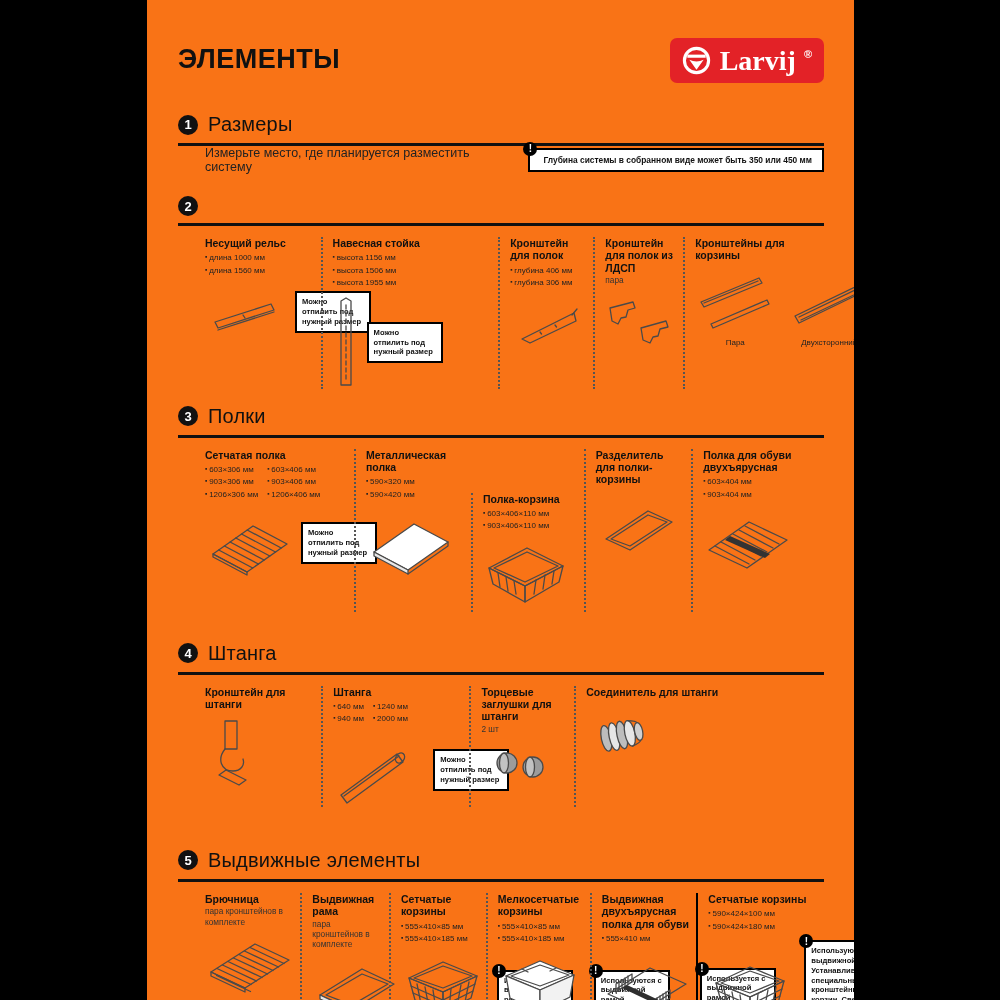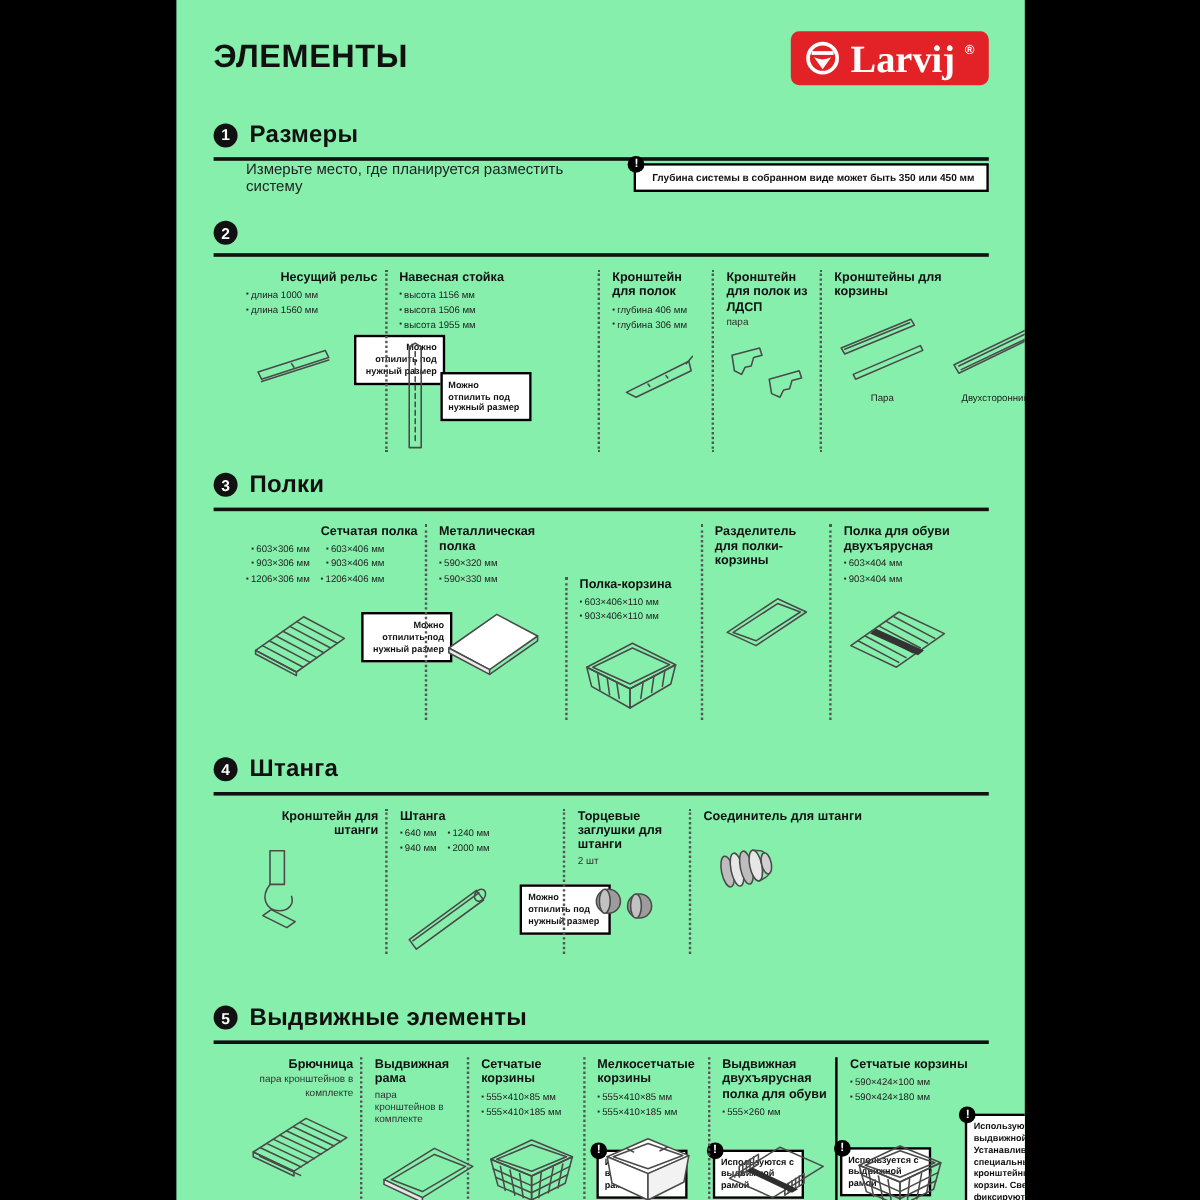--- a/index.html
+++ b/index.html
@@ -2,44 +2,44 @@
 <html><head>
 <meta charset="utf-8">
 <style>
   html,body{margin:0;padding:0;}
   body{
     width:1000px;height:1000px;background:#000;position:relative;
     font-family:"Liberation Sans","DejaVu Sans",sans-serif;color:#111;
     -webkit-font-smoothing:antialiased;
   }
   .page{
-    position:absolute;left:147px;top:0;width:707px;height:1000px;background:#86efac;
-    box-sizing:border-box;padding:0 30px 0 31px;overflow:hidden;
+    position:absolute;left:147px;top:0;width:707px;height:1000px;background:#f97316;
+    box-sizing:border-box;padding:12px 30px 0 31px;overflow:hidden;
   }
   
   .page-head{display:flex;justify-content:space-between;align-items:flex-start;margin-top:26px;}
   .page-title{font-size:27px;font-weight:bold;letter-spacing:.5px;margin-top:6px;}
   .logo{background:#E32227;border-radius:7px;height:45px;display:flex;align-items:center;gap:7px;padding:0 12px 0 10px;}
-  .logo-text{font-family:"Liberation Serif","DejaVu Serif",serif;font-weight:bold;font-size:32px;color:#fff;line-height:1;}
+  .logo-text{font-family:"Liberation Serif","DejaVu Serif",serif;font-weight:bold;font-size:28px;color:#fff;line-height:1;}
   .logo-reg{color:#fff;font-size:11px;vertical-align:top;margin:-14px 0 0 1px;font-weight:bold;}
   
   .section{margin-top:30px;}
   .s2{margin-top:22px;} .s3{margin-top:16px;} .s4{margin-top:30px;} .s5{margin-top:42px;}
   .sec-head{display:flex;align-items:center;gap:10px;}
   .num{width:20px;height:20px;border-radius:50%;background:#111;color:#fff;font-weight:bold;
        font-size:13px;display:flex;align-items:center;justify-content:center;flex:0 0 auto;}
-  .sec-title{font-size:20px;font-weight:bold;letter-spacing:.2px;}
+  .sec-title{font-size:20px;font-weight:normal;letter-spacing:.2px;}
   .rule{height:3px;background:#111;margin-top:7px;}
   
   .lead-row{display:flex;align-items:center;padding-left:27px;}
   .lead{font-size:12.5px;color:#222;}
   
   .items{display:flex;align-items:stretch;margin-top:11px;}
   .item{flex:1;padding:0 6px 0 10px;position:relative;min-width:0;}
-  .item:first-child{padding-left:27px;text-align:right;}
+  .item:first-child{padding-left:27px;}
   .item + .item{border-left:2px dotted #555;}
   .s5 .item:last-child{border-left:2px solid #000;}
   .item-title{font-size:10.5px;font-weight:bold;line-height:1.18;}
   .item-sub{font-size:8.3px;color:#333;margin-top:1px;line-height:1.25;}
   .bullets{display:flex;gap:9px;margin-top:3px;}
   .bullets ul{list-style:none;margin:0;padding:0;}
   .bullets li{font-size:8px;color:#222;line-height:1.55;white-space:nowrap;}
   .bullets li::before{content:"▪ ";font-size:6.5px;position:relative;top:-1px;}
   .fig-row{display:flex;align-items:center;gap:8px;margin-top:7px;flex-wrap:nowrap;}
   .art{display:inline-block;line-height:0;}
@@ -225,21 +225,21 @@
                   </g>
                 </svg></span>
               <div class="note"><span>Можно отпилить под нужный размер</span></div>
             </div>
           </div>
           <div class="item">
             <div class="item-title">Металлическая полка</div>
             <div class="bullets">
               <ul>
                 <li>590×320 мм</li>
-                <li>590×330 мм</li>
+                <li>590×420 мм</li>
               </ul>
             </div>
             <div class="fig-row">
               <span class="art"><svg width="88" height="72" viewBox="0 0 88 72">
                   <g stroke="#4a4a4a" stroke-width="1.3" fill="none" stroke-linejoin="round" stroke-linecap="round">
                     <path d="M8 44 L48 16 L82 34 L42 62 Z" fill="#fff"></path>
                     <path d="M8 44 L42 62 L42 66 L8 48 Z" fill="#e9e9e9"></path>
                     <path d="M42 66 L82 38 L82 34"></path>
                   </g>
                 </svg></span>
@@ -469,21 +469,21 @@
                     <path d="M58 16 l-6 3"></path>
                   </g>
                 </svg></span>
               <div class="note"><span class="bang">!</span><span>Используются с выдвижной рамой</span></div>
             </div>
           </div>
           <div class="item">
             <div class="item-title">Выдвижная двухъярусная полка для обуви</div>
             <div class="bullets">
               <ul>
-                <li>555×260 мм</li>
+                <li>555×410 мм</li>
               </ul>
             </div>
             <div class="fig-row">
               <span class="art"><svg width="90" height="72" viewBox="0 0 90 72">
                   <g stroke="#4a4a4a" stroke-width="1.3" fill="none" stroke-linejoin="round" stroke-linecap="round">
                     <path d="M6 42 L48 16 L84 32 L42 58 Z"></path>
                     <path d="M14 40 l16 -10 l0 -8 l-16 10 Z"></path>
                     <path d="M17 38 v-8 M20 36 v-8 M23 34 v-8 M26 32 v-8"></path>
                     <path d="M52 56 l16 -10 l0 -8 l-16 10 Z"></path>
                     <path d="M55 54 v-8 M58 52 v-8 M61 50 v-8 M64 48 v-8"></path>

